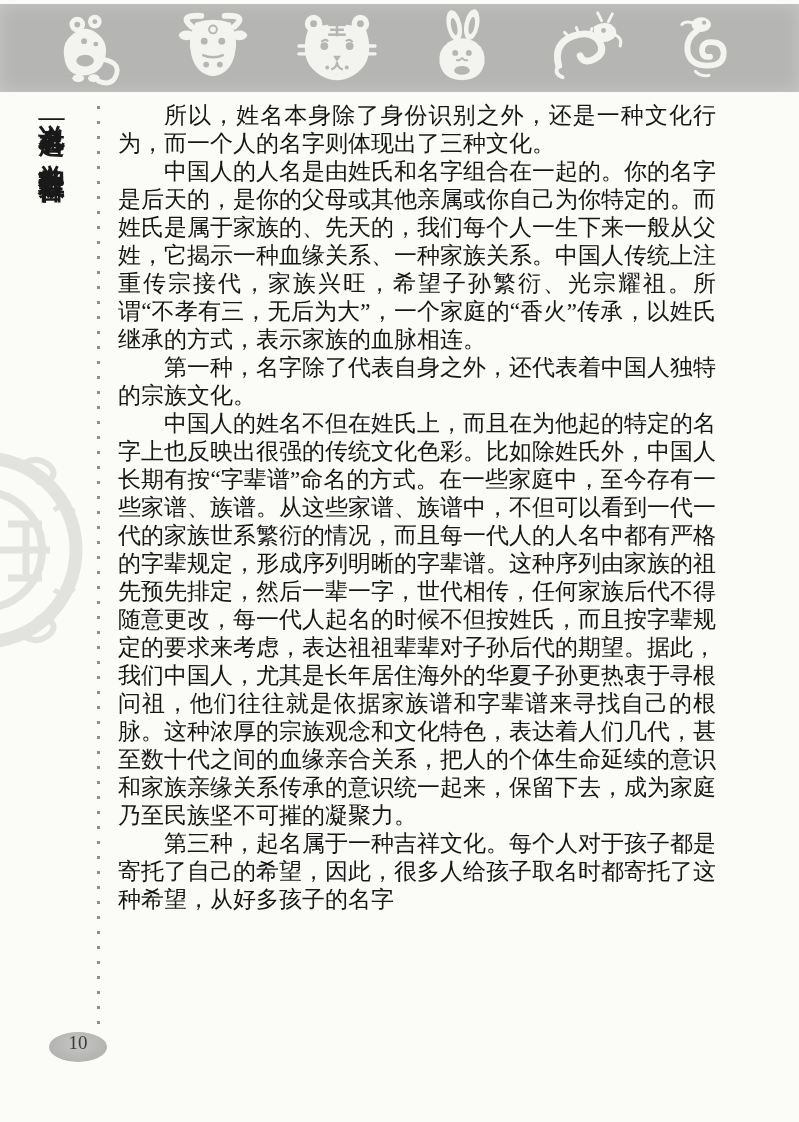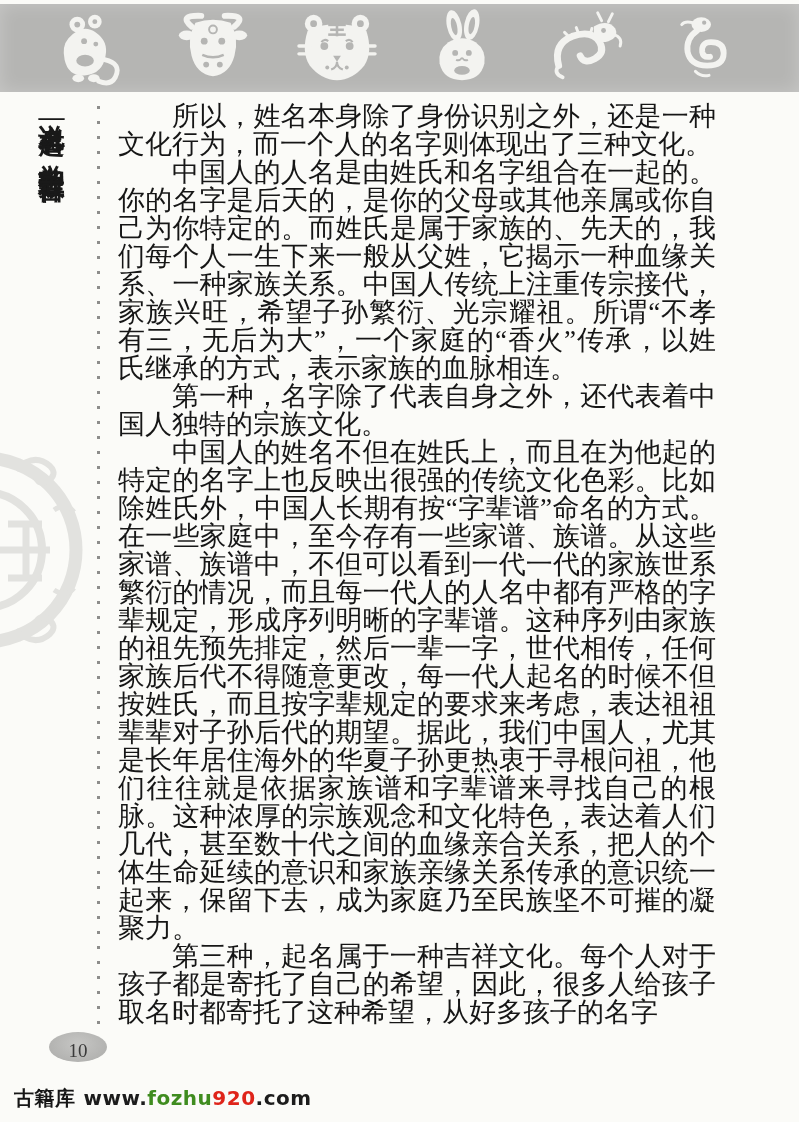--- a/index.html
+++ b/index.html
@@ -58,36 +58,36 @@
 
   
   .content {
     position: absolute;
     left: 118px; top: 102px;
     width: 598px;
     color: #161616;
   }
   .content p {
     margin: 0;
-    font-size: 27px;
+    font-size: 23px;
     line-height: 28px;
     text-indent: 2em;
     text-align: justify;
     text-justify: inter-ideograph;
   }
 
   
   .page-number-badge {
     position: absolute;
     left: 49px; top: 1032px;
     width: 58px; height: 30px;
     background: radial-gradient(ellipse at 50% 40%, #c6c6c4 0%, #b3b3b1 70%, #a8a8a6 100%);
     border-radius: 50%;
     display: flex;
-    align-items: flex-end;
+    align-items: flex-start;
     justify-content: center;
     font-size: 19px;
     color: #3a3a3a;
     font-family: "Liberation Serif", serif;
   }
 
   
   .footer {
     position: absolute;
     left: 14px; top: 1085px;
@@ -225,17 +225,14 @@
     <p>中国人的人名是由姓氏和名字组合在一起的。你的名字是后天的，是你的父母或其他亲属或你自己为你特定的。而姓氏是属于家族的、先天的，我们每个人一生下来一般从父姓，它揭示一种血缘关系、一种家族关系。中国人传统上注重传宗接代，家族兴旺，希望子孙繁衍、光宗耀祖。所谓“不孝有三，无后为大”，一个家庭的“香火”传承，以姓氏继承的方式，表示家族的血脉相连。</p>
     <p>第一种，名字除了代表自身之外，还代表着中国人独特的宗族文化。</p>
     <p>中国人的姓名不但在姓氏上，而且在为他起的特定的名字上也反映出很强的传统文化色彩。比如除姓氏外，中国人长期有按“字辈谱”命名的方式。在一些家庭中，至今存有一些家谱、族谱。从这些家谱、族谱中，不但可以看到一代一代的家族世系繁衍的情况，而且每一代人的人名中都有严格的字辈规定，形成序列明晰的字辈谱。这种序列由家族的祖先预先排定，然后一辈一字，世代相传，任何家族后代不得随意更改，每一代人起名的时候不但按姓氏，而且按字辈规定的要求来考虑，表达祖祖辈辈对子孙后代的期望。据此，我们中国人，尤其是长年居住海外的华夏子孙更热衷于寻根问祖，他们往往就是依据家族谱和字辈谱来寻找自己的根脉。这种浓厚的宗族观念和文化特色，表达着人们几代，甚至数十代之间的血缘亲合关系，把人的个体生命延续的意识和家族亲缘关系传承的意识统一起来，保留下去，成为家庭乃至民族坚不可摧的凝聚力。</p>
     <p>第三种，起名属于一种吉祥文化。每个人对于孩子都是寄托了自己的希望，因此，很多人给孩子取名时都寄托了这种希望，从好多孩子的名字</p>
   </div>
 
   <div class="page-number-badge">
     <span>10</span>
   </div>
 
-  <div class="footer">
-    <span class="site-name">古籍库</span><span class="u-black">www.</span><span class="u-green">fozhu</span><span class="u-red">920</span><span class="u-black">.com</span>
-  </div>
 
 </div>
 
 </body></html>

